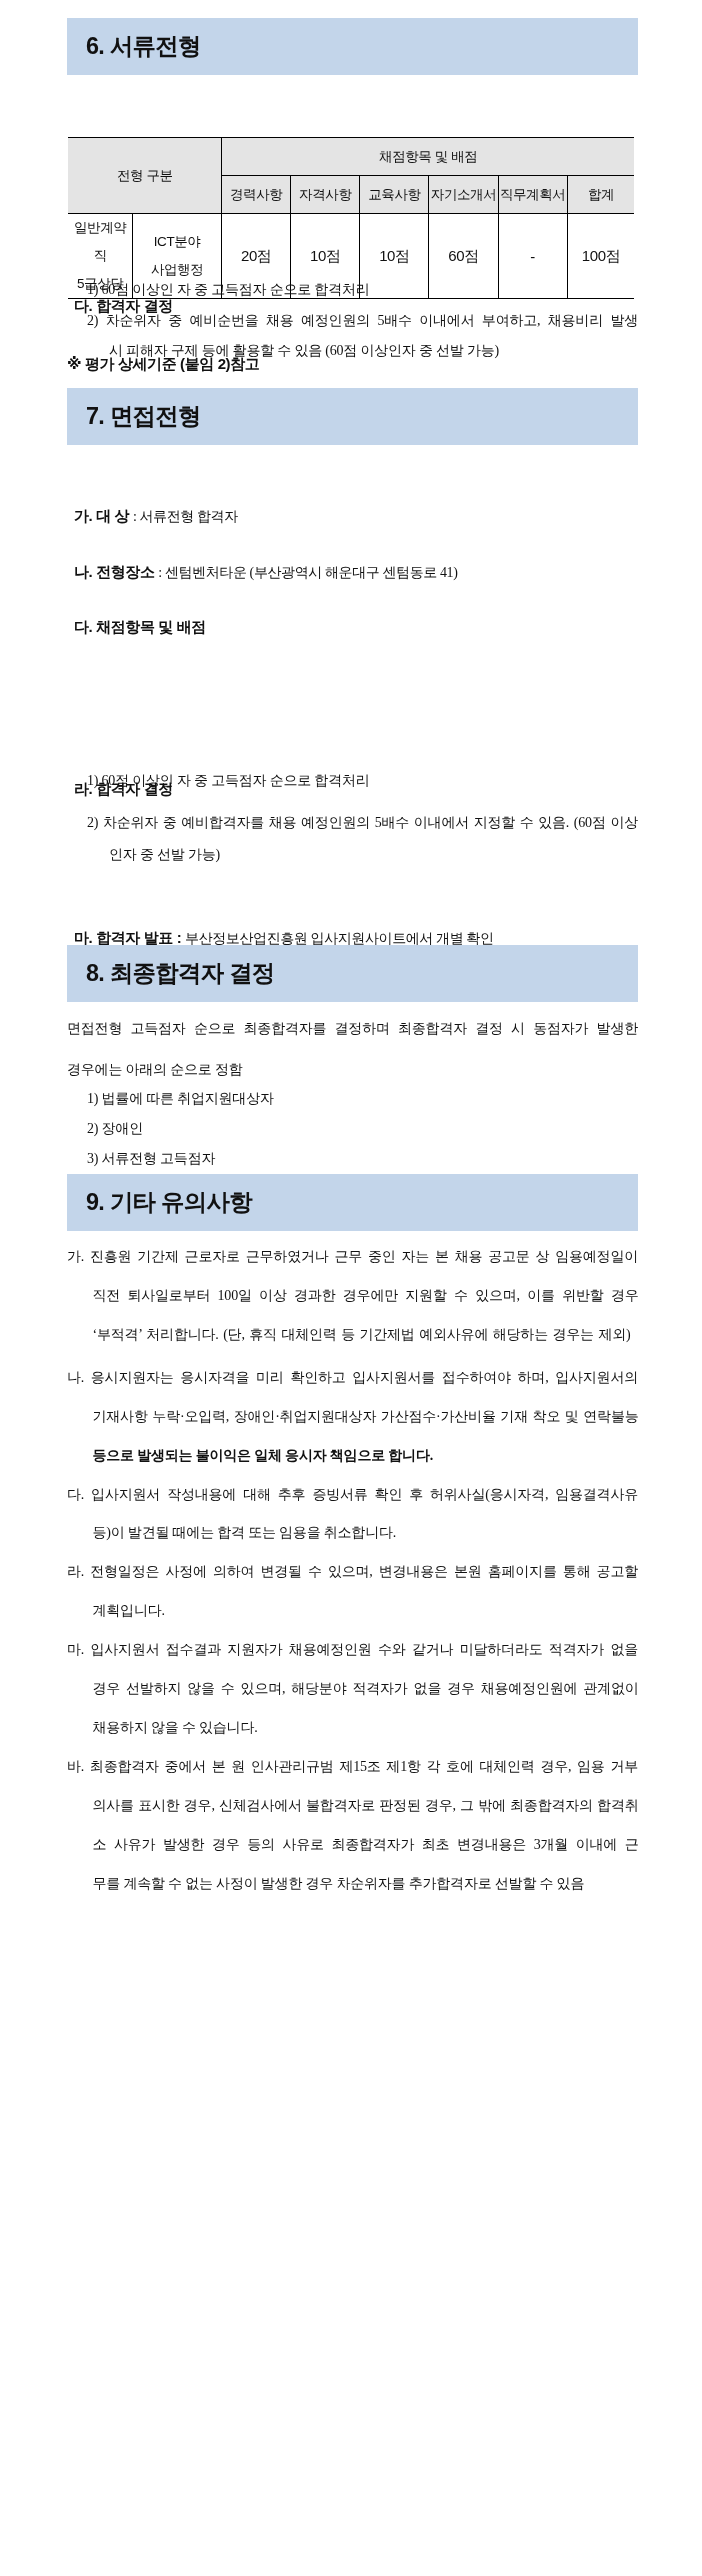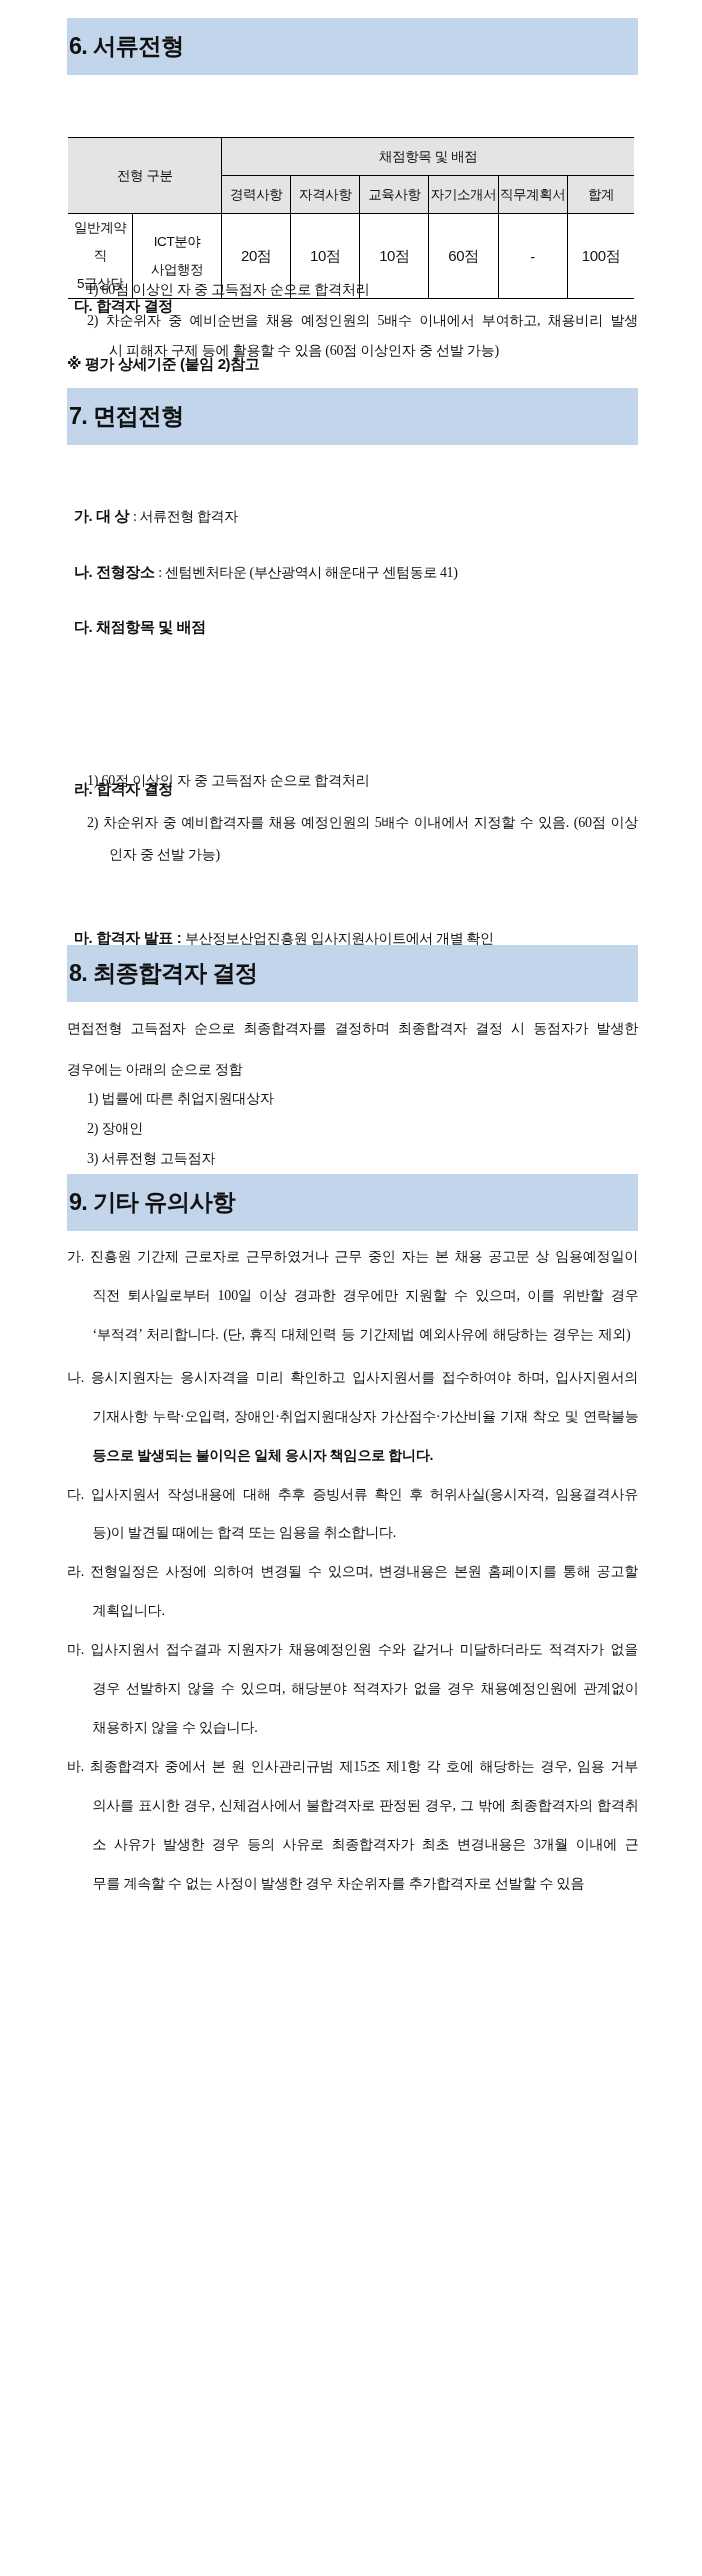--- a/index.html
+++ b/index.html
@@ -4,21 +4,21 @@
 <style>
   html, body { margin: 0; padding: 0; background: #ffffff; }
   body { width: 702px; height: 2576px; position: relative; overflow: hidden; color: #111; }
   .page { position: absolute; left: 67px; top: 0; width: 571px; }
 
   .sec-head {
     position: absolute; left: 0; width: 571px; height: 57px;
     background: #c3d5ea;
     font-family: "Liberation Sans", "DejaVu Sans", sans-serif;
     font-weight: bold; font-size: 23.4px; line-height: 57px;
-    padding-left: 2px; box-sizing: border-box; letter-spacing: -0.7px;
+    padding-left: 19px; box-sizing: border-box; letter-spacing: -0.7px;
     color: #111;
   }
   .abs { position: absolute; }
   .sub {
     font-family: "Liberation Sans", "DejaVu Sans", sans-serif;
     font-weight: bold; font-size: 15px; letter-spacing: -0.4px; white-space: nowrap; margin-top: 46px;
   }
   .sub .val {
     font-family: "Liberation Serif", "DejaVu Serif", serif;
     font-weight: normal; font-size: 14px;
@@ -148,19 +148,19 @@
   <div class="abs txt" style="top:1486px; left:0; width:571px; text-align:justify; text-align-last:justify;">다. 입사지원서 작성내용에 대해 추후 증빙서류 확인 후 허위사실(응시자격, 임용결격사유</div>
   <div class="abs txt" style="top:1524px; left:25.5px;">등)이 발견될 때에는 합격 또는 임용을 취소합니다.</div>
 
   <div class="abs txt" style="top:1563px; left:0; width:571px; text-align:justify; text-align-last:justify;">라. 전형일정은 사정에 의하여 변경될 수 있으며, 변경내용은 본원 홈페이지를 통해 공고할</div>
   <div class="abs txt" style="top:1602px; left:25.5px;">계획입니다.</div>
 
   <div class="abs txt" style="top:1641px; left:0; width:571px; text-align:justify; text-align-last:justify;">마. 입사지원서 접수결과 지원자가 채용예정인원 수와 같거나 미달하더라도 적격자가 없을</div>
   <div class="abs txt" style="top:1680px; left:25.5px; width:546px; text-align:justify; text-align-last:justify;">경우 선발하지 않을 수 있으며, 해당분야 적격자가 없을 경우 채용예정인원에 관계없이</div>
   <div class="abs txt" style="top:1719px; left:25.5px;">채용하지 않을 수 있습니다.</div>
 
-  <div class="abs txt" style="top:1758px; left:0; width:571px; text-align:justify; text-align-last:justify;">바. 최종합격자 중에서 본 원 인사관리규범 제15조 제1항 각 호에 해당하는 경우, 임용 거부</div>
+  <div class="abs txt" style="top:1758px; left:0; width:571px; text-align:justify; text-align-last:justify;">바. 최종합격자 중에서 본 원 인사관리규범 제15조 제1항 각 호에 대체인력 경우, 임용 거부</div>
   <div class="abs txt" style="top:1797px; left:25.5px; width:546px; text-align:justify; text-align-last:justify;">의사를 표시한 경우, 신체검사에서 불합격자로 판정된 경우, 그 밖에 최종합격자의 합격취</div>
   <div class="abs txt" style="top:1836px; left:25.5px; width:546px; text-align:justify; text-align-last:justify;">소 사유가 발생한 경우 등의 사유로 최종합격자가 최초 변경내용은 3개월 이내에 근</div>
   <div class="abs txt" style="top:1875px; left:25.5px;">무를 계속할 수 없는 사정이 발생한 경우 차순위자를 추가합격자로 선발할 수 있음</div>
 
 </div>
 
 
 </body></html>

